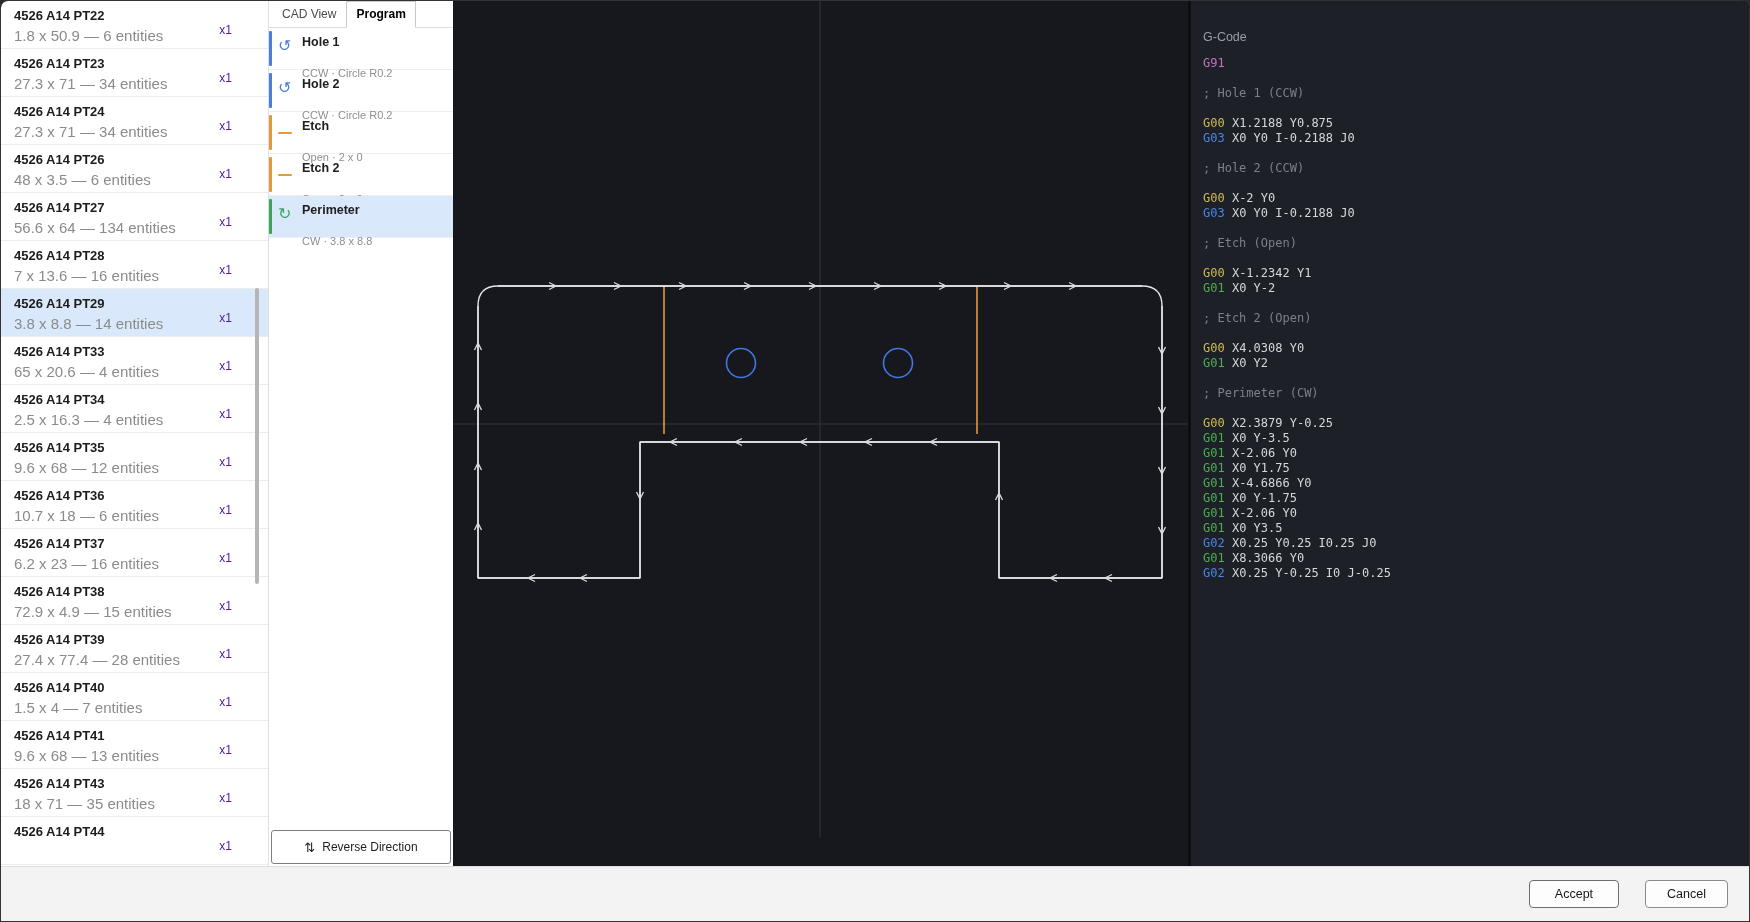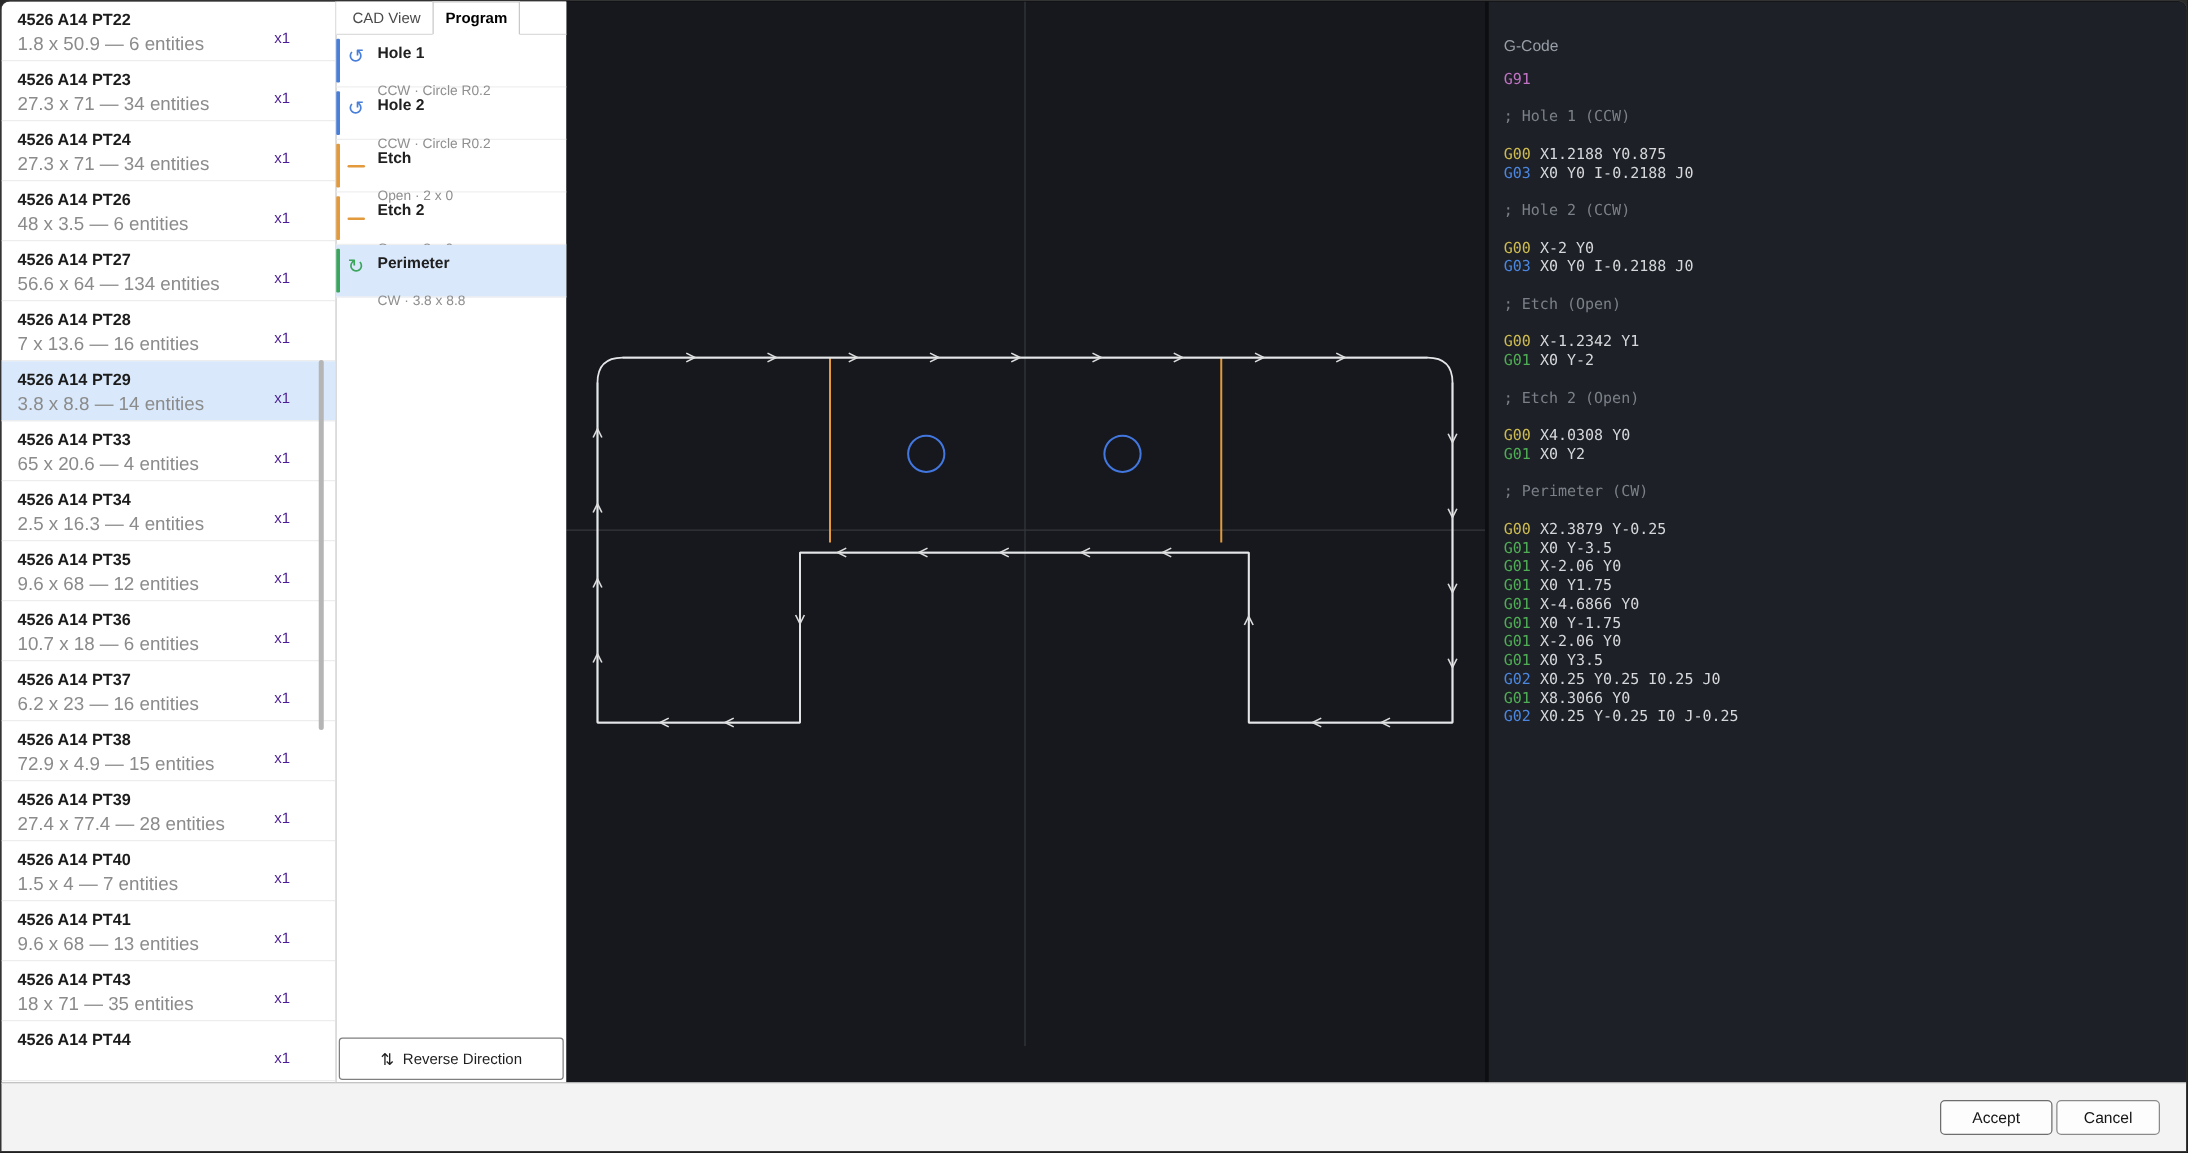--- a/index.html
+++ b/index.html
@@ -68,21 +68,21 @@
   .gl { height:15px; }
   .c-com  { color:var(--comment); }
   .c-g91  { color:var(--g91); }
   .c-g0   { color:var(--g0); }
   .c-g1   { color:var(--g1); }
   .c-g2   { color:var(--g2); }
   .c-rest { color:var(--gcode_text); }
 
   
   .footer { flex:0 0 55px; background:#f3f3f3; border-top:1px solid #dedede;
-            display:flex; align-items:center; justify-content:flex-end; gap:3px; padding-right:21px; }
+            display:flex; align-items:center; justify-content:flex-end; gap:26px; padding-right:21px; }
   .btn { height:28px; background:#fdfdfd; border:1px solid #8a8a8a; border-radius:4px;
          font-size:12.5px; color:#161616; padding:0 21px; font-family:inherit; }
   .btn.accept { border-color:#6e6e6e; padding:0 25px; }
 </style>
 </head>
 <body>
 
 <div class="window">
 
 

